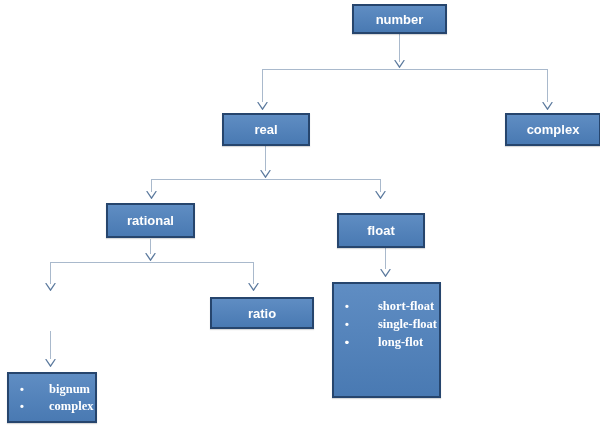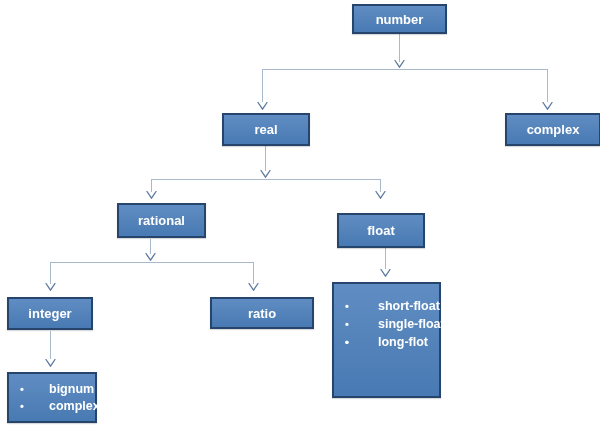--- a/index.html
+++ b/index.html
@@ -28,21 +28,21 @@
     display: flex;
     align-items: center;
     justify-content: center;
     font-size: 13px;
     font-weight: 700;
     box-shadow: 0 1px 1px rgba(0,0,0,.15);
   }
   .n-number   { left: 352px; top: 4px;   width: 95px;  height: 30px; }
   .n-real     { left: 222px; top: 113px; width: 88px;  height: 33px; }
   .n-complex  { left: 505px; top: 113px; width: 96px;  height: 33px; }
-  .n-rational { left: 106px; top: 203px; width: 89px;  height: 35px; margin-left: 11px; }
+  .n-rational { left: 106px; top: 203px; width: 89px;  height: 35px; }
   .n-float    { left: 337px; top: 213px; width: 88px;  height: 35px; }
   .n-integer  { left: 7px;   top: 297px; width: 86px;  height: 33px; }
   .n-ratio    { left: 210px; top: 297px; width: 104px;  height: 32px; }
 
   .list {
     display: block;
     font-size: 12.5px;
     font-weight: 700;
   }
   .l-bignum { left: 7px;   top: 372px; width: 90px;  height: 51px; padding-top: 7px; }
@@ -53,21 +53,21 @@
     color: var(--node-text);
   }
   .l-bignum li { line-height: 17px; padding-left: 40px; }
   .l-float  li { line-height: 18px; padding-left: 44px; }
   .bullet {
     position: absolute;
     left: 11px;
     top: 0;
     font-size: 11px;
   }
-  .li-text { white-space: nowrap; }
+  .li-text { white-space: nowrap; font-family: Liberation Serif, serif; }
   li.wrap .li-text {
     white-space: normal;
     display: inline-block;
     width: 56px;
     vertical-align: top;
   }
 
   .vline, .hline {
     position: absolute;
     background: var(--connector-line);
@@ -160,21 +160,20 @@
     </svg>
   <svg class="arr a11" width="11" height="8" viewBox="0 0 11 8">
       <polyline points="1,0.5 5.5,7.2 10,0.5"></polyline>
     </svg>
 
   <div class="node n-real">real</div>
   <div class="node n-number">number</div>
   <div class="node n-complex">complex</div>
   <div class="node n-rational">rational</div>
   <div class="node n-float">float</div>
-  <div class="node n-integer">integer</div>
   <div class="node n-ratio">ratio</div>
 
   <div class="node list l-bignum">
     <ul>
       <li>
         <span class="bullet">•</span>
         <span class="li-text">bignum</span>
       </li>
       <li>
         <span class="bullet">•</span>

